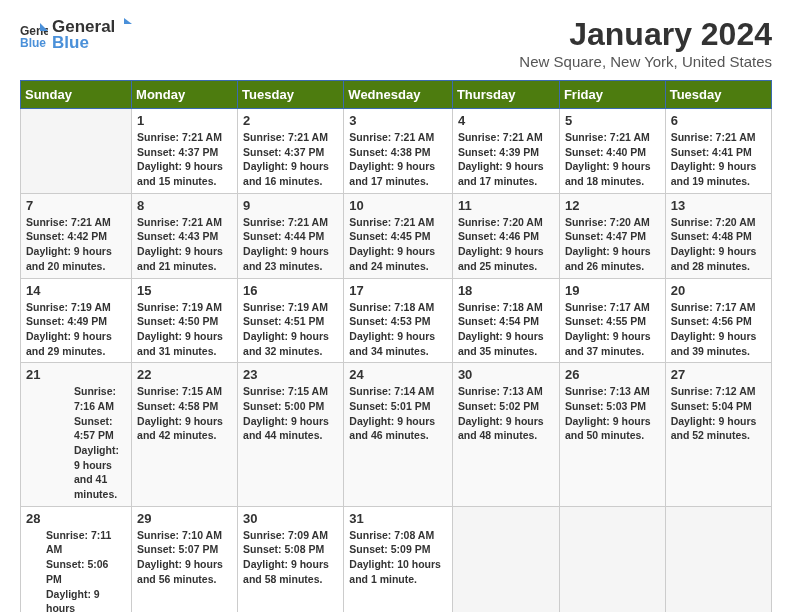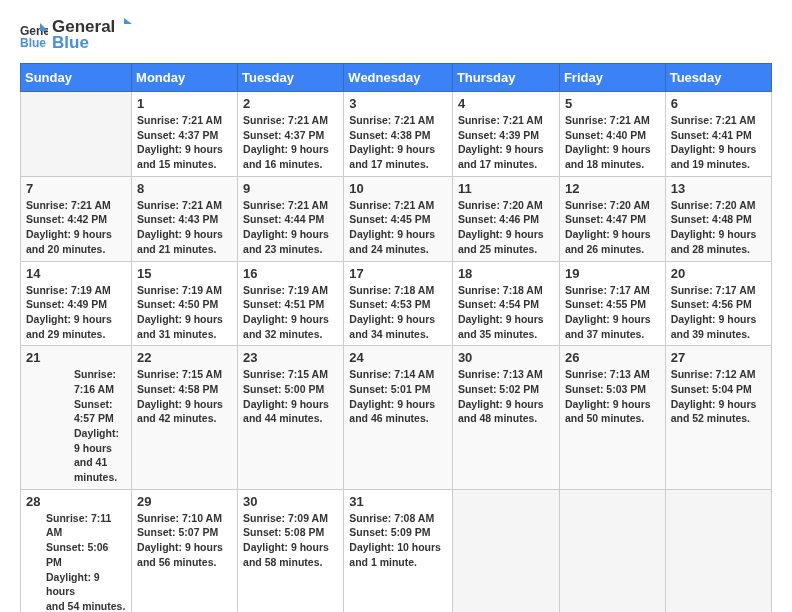--- a/index.html
+++ b/index.html
@@ -36,21 +36,21 @@
     .subtitle {
       font-size: 15px;
       color: #555;
     }
     table {
       width: 100%;
       border-collapse: collapse;
       font-size: 11px;
     }
     thead tr th {
-      background-color: #3b82f6;
+      background-color: #4d7c0f;
       color: #fff;
       padding: 6px 4px;
       text-align: left;
       font-size: 13px;
       font-weight: bold;
       border: 1px solid #3a6ab0;
     }
     tbody tr td {
       border: 1px solid #ccc;
       padding: 4px 5px;
@@ -93,20 +93,22 @@
       <div style="display:flex; align-items:baseline; gap:0;">
         <span style="font-size:17px; font-weight:bold; color:#333;">General</span>
         <svg width="16" height="16" viewBox="0 0 16 16" style="margin: 0 1px;">
           <polygon points="8,2 16,8 8,8" fill="#4a90d9"></polygon>
         </svg>
       </div>
       <div style="font-size:17px; font-weight:bold; color:#4a90d9; margin-top:-4px;">Blue</div>
     </div>
   </div>
   <div class="title-area">
+    <div class="main-title">January 2024</div>
+    <div class="subtitle">New Square, New York, United States</div>
   </div>
 </div>
 
 <table>
   <thead>
     <tr>
     <th>Sunday</th>
         <th>Monday</th>
         <th>Tuesday</th>
         <th>Wednesday</th>

